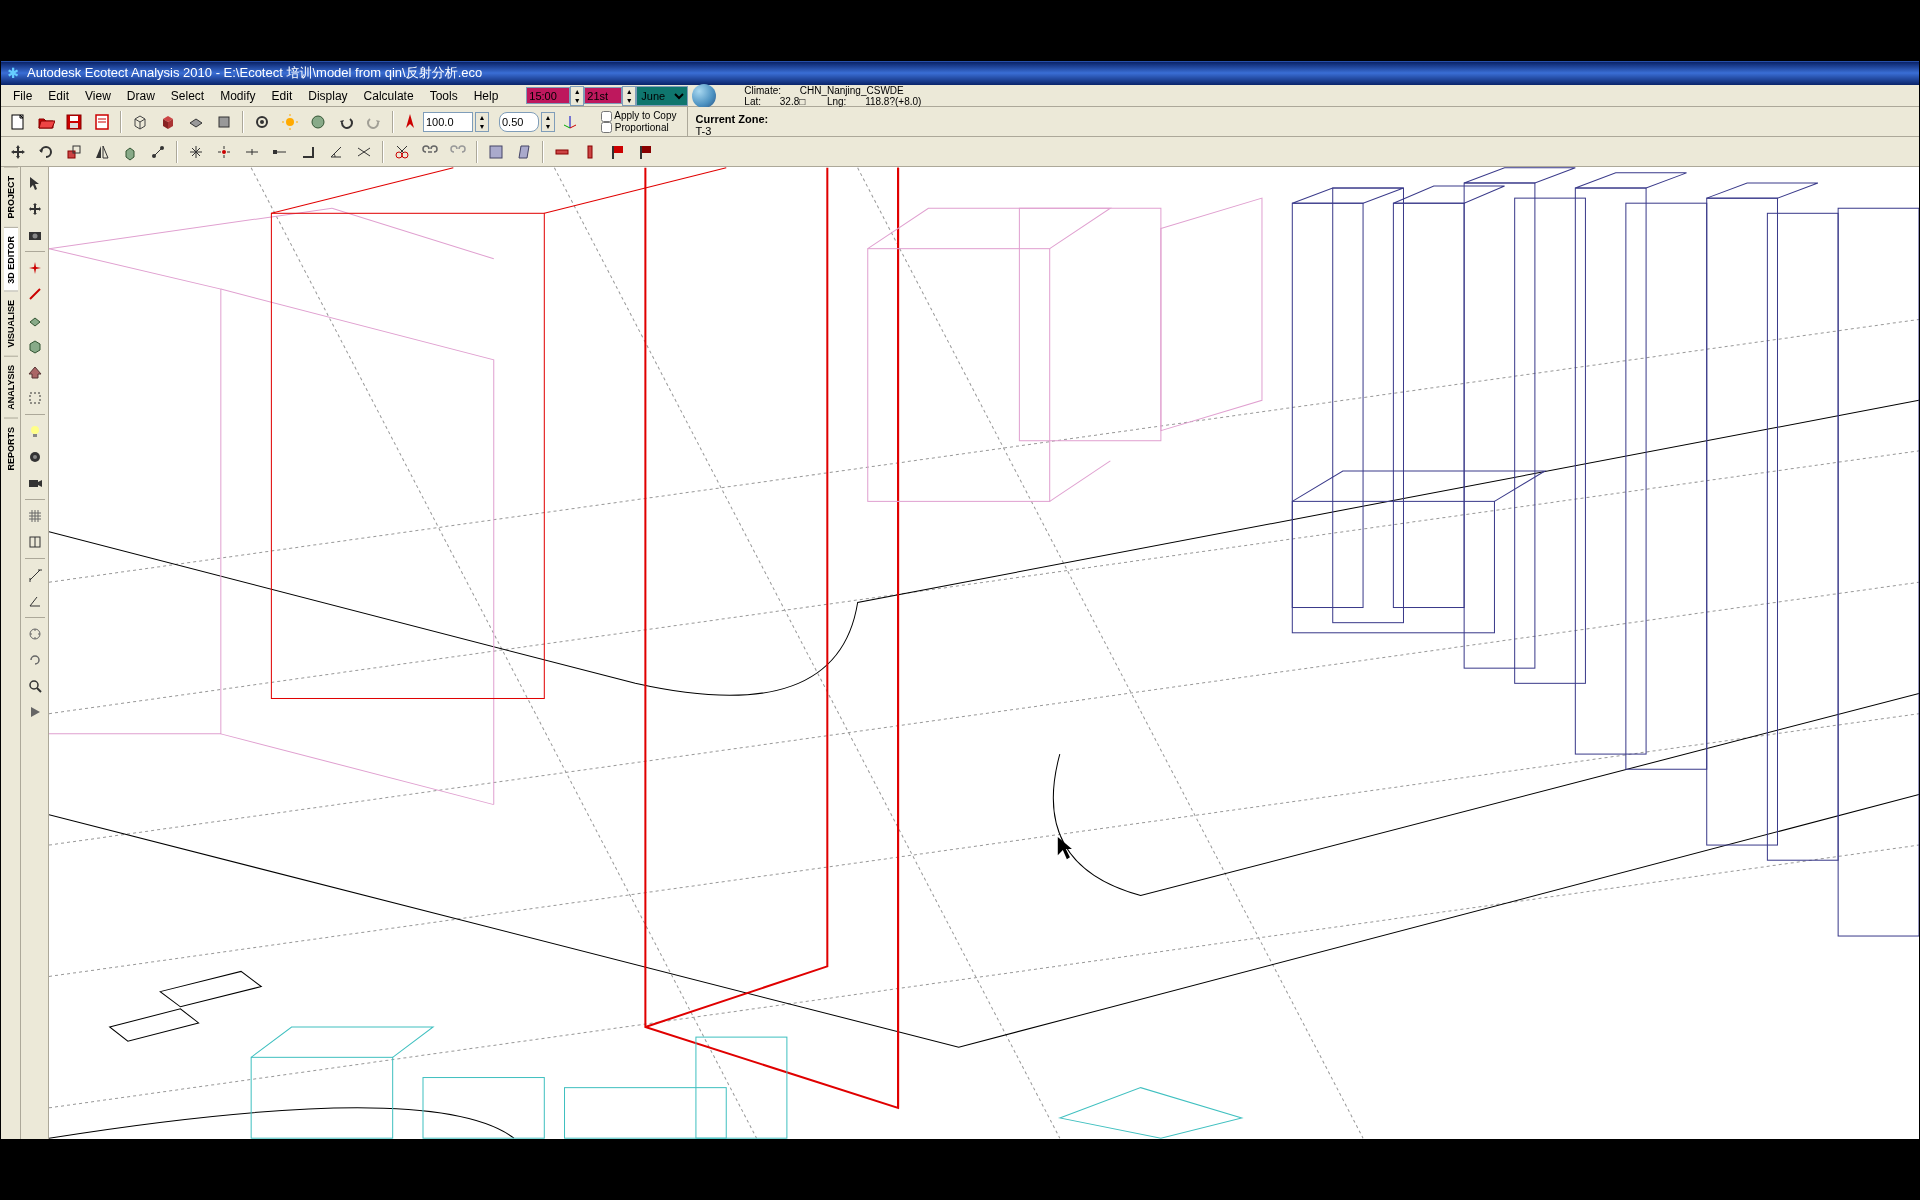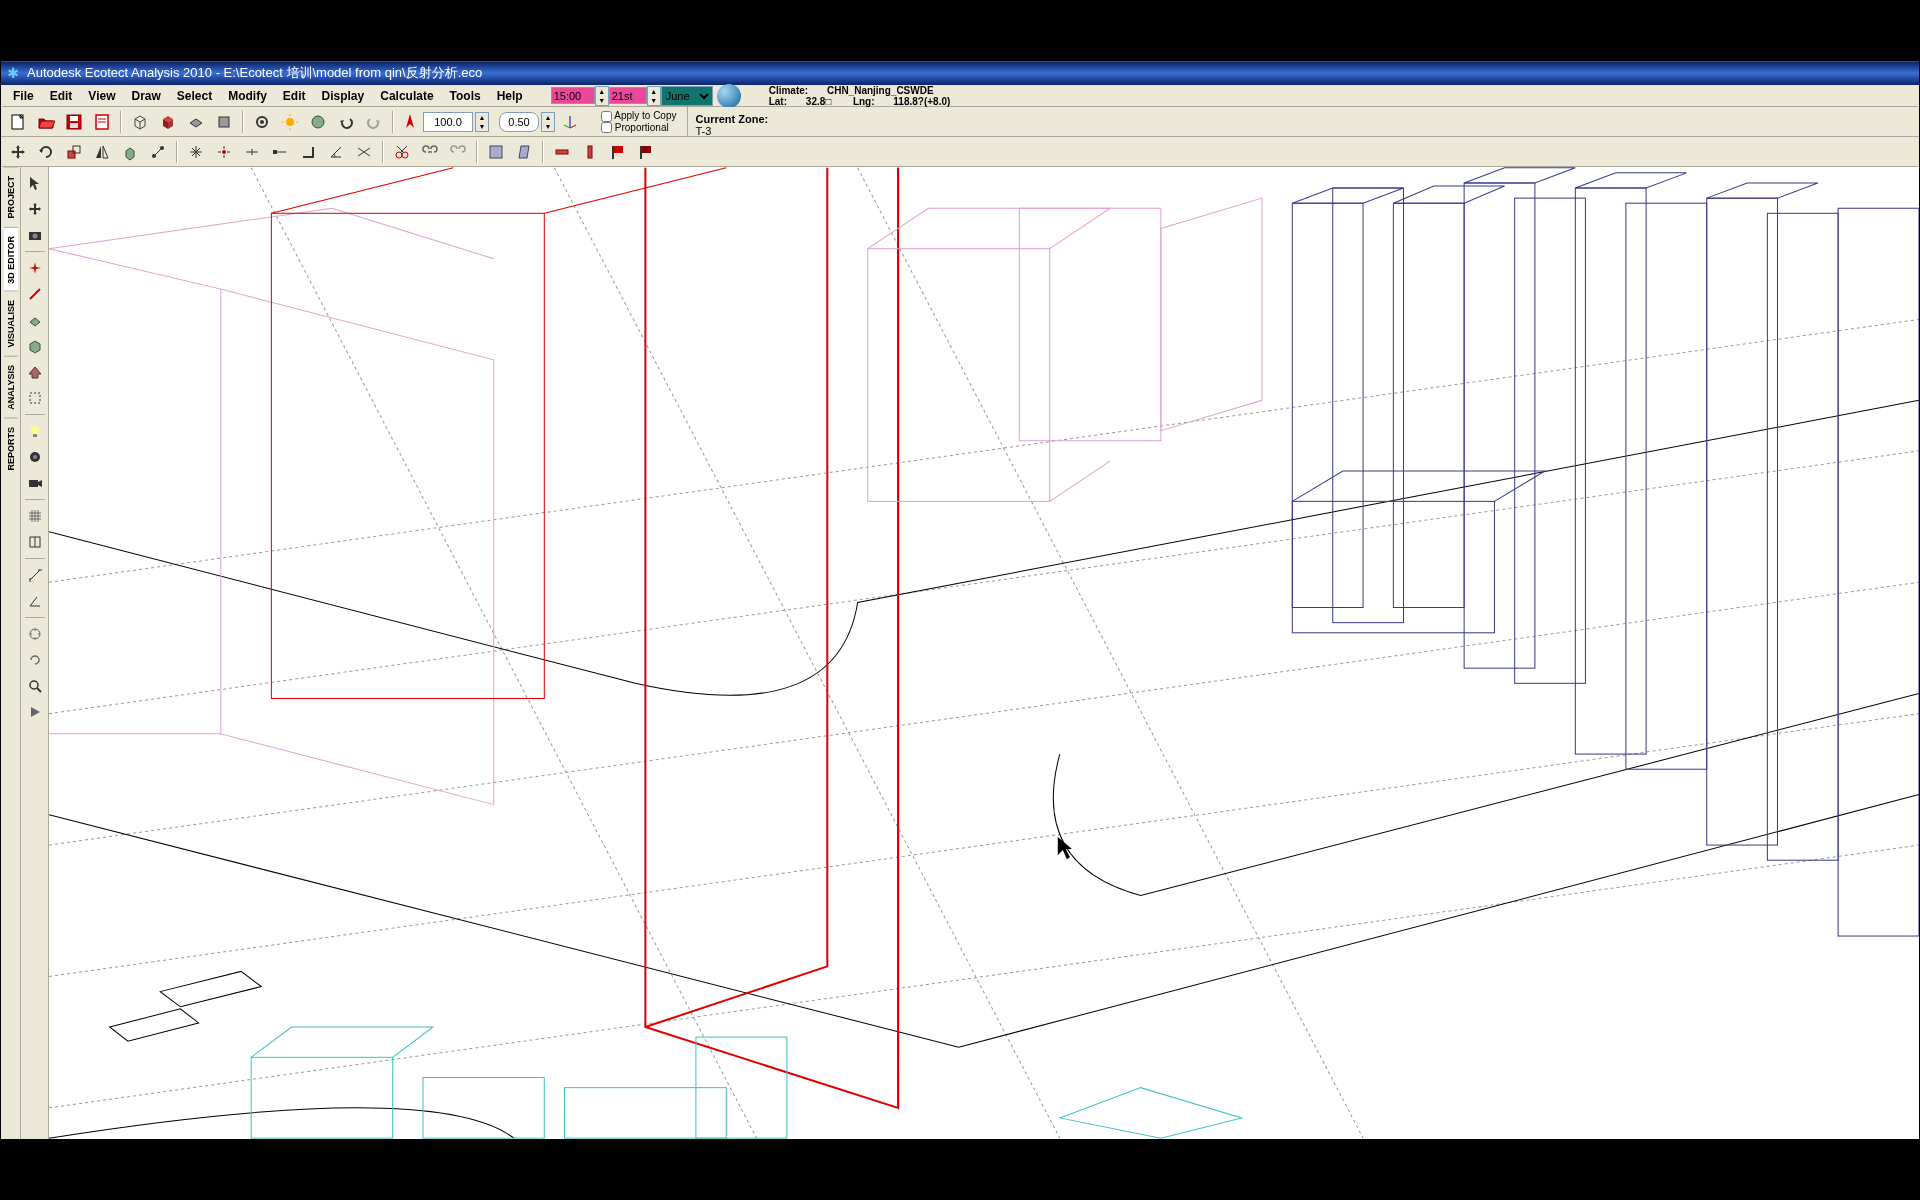--- a/index.html
+++ b/index.html
@@ -5,38 +5,38 @@
 * { margin: 0; padding: 0; box-sizing: border-box; font-family: Tahoma, sans-serif; }
 body { background: #000; width: 1920px; height: 1200px; overflow: hidden; }
 .letterbox-top { height: 60px; background: #000; }
 .letterbox-bottom { height: 60px; background: #000; }
 .app-window { height: 1080px; background: #ece9d8; display: flex; flex-direction: column; border: 1px solid #000; }
 
 .titlebar { height: 24px; background: linear-gradient(to bottom, #3a6ed5, #0a246a 5%, #3a6ed5 50%, #0a246a); display: flex; align-items: center; padding: 0 4px; color: #fff; font-size: 13px; font-family: "Courier New", monospace; }
 .titlebar .app-icon { width: 16px; height: 16px; margin-right: 6px; display: inline-flex; align-items: center; justify-content: center; color: #6cf; font-size: 14px; }
 
 .menubar { height: 22px; background: #ece9d8; display: flex; align-items: center; padding: 0 4px; border-bottom: 1px solid #aca899; font-size: 12px; }
-.menubar span { padding: 20px 8px; cursor: default; font-weight: bold; }
+.menubar span { padding: 20px 8px; cursor: default; }
 
 .toolbar-row { height: 30px; background: #ece9d8; display: flex; align-items: center; border-bottom: 1px solid #aca899; padding: 0 4px; gap: 2px; }
 .toolbar-row2 { height: 30px; background: #ece9d8; display: flex; align-items: center; border-bottom: 1px solid #aca899; padding: 0 4px; gap: 2px; }
 
 .tb-btn { width: 26px; height: 26px; border: 1px solid transparent; display: inline-flex; align-items: center; justify-content: center; font-size: 14px; cursor: pointer; background: #ece9d8; }
 .tb-sep { width: 2px; height: 22px; border-left: 1px solid #aca899; border-right: 1px solid #fff; margin: 0 3px; }
 
-.time-input { width: 44px; height: 17px; font-size: 11px; border: 1px solid #7f9db9; padding: 0 2px; background: #ec4899; }
+.time-input { width: 44px; height: 17px; font-size: 11px; border: 1px solid #7f9db9; padding: 0 2px; background: #be185d; }
 .spinner-btns { width: 14px; height: 20px; display: inline-flex; flex-direction: column; border: 1px solid #7f9db9; }
 .spinner-btns div { flex: 1; font-size: 7px; text-align: center; line-height: 9px; background: #ece9d8; cursor: pointer; }
 .month-select { width: 52px; height: 20px; font-size: 11px; border: 1px solid #7f9db9; background: #0f766e; }
 
 .climate-info { font-size: 10px; color: #000; line-height: 11px; margin-left: 16px; }
 .globe-icon { width: 24px; height: 24px; border-radius: 50%; background: radial-gradient(circle at 30% 30%, #a8d8f0, #4a90c0 60%, #2a5080); margin: 0 4px; }
 
 .north-icon { width: 22px; height: 22px; display: inline-flex; align-items: center; justify-content: center; }
-.num-input { width: 50px; height: 20px; font-size: 11px; border: 1px solid #7f9db9; padding: 0 2px; background: #fff; text-align: center; }
+.num-input { width: 50px; height: 20px; font-size: 11px; border: 1px solid #7f9db9; padding: 0 2px; background: #fff; text-align: left; }
 .num-input.small { width: 40px; border-radius: 8px; }
 
 .apply-box { font-size: 10px; line-height: 11px; margin-left: 16px; }
 .apply-box input[type=checkbox] { width: 11px; height: 11px; vertical-align: middle; }
 .zone-box { font-size: 11px; border-left: 1px solid #aca899; padding-left: 8px; margin-left: 8px; line-height: 12px; }
 .zone-box .zone-title { font-weight: bold; margin-top: 7px; }
 
 .main-area { flex: 1; display: flex; overflow: hidden; }
 .left-strip { width: 20px; background: #ece9d8; border-right: 1px solid #aca899; display: flex; flex-direction: column; align-items: center; font-size: 9px; font-weight: bold; }
 .left-strip .tab-label { writing-mode: vertical-rl; transform: rotate(180deg); padding: 8px 2px; border-bottom: 1px solid #aca899; cursor: pointer; }

